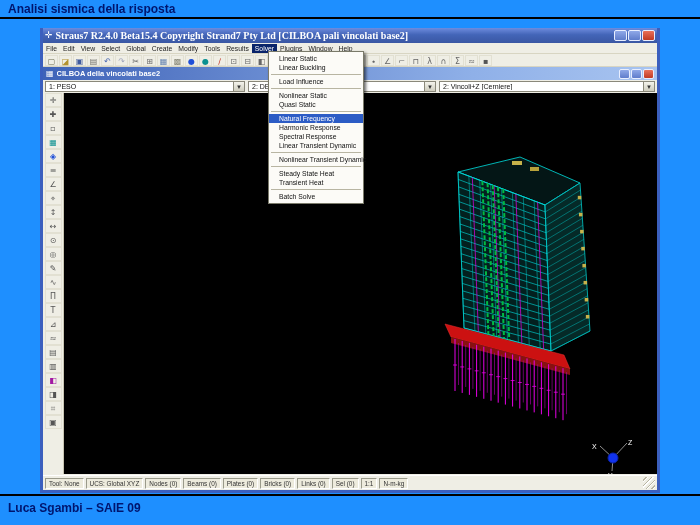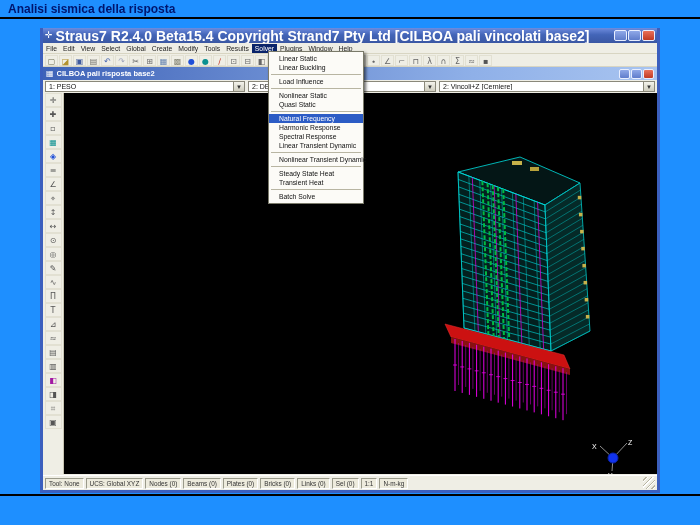--- a/index.html
+++ b/index.html
@@ -10,21 +10,21 @@
   .footer-rule{position:absolute;left:0;top:494px;width:700px;height:2px;background:#000;}
   .footer-left{position:absolute;left:8px;top:501px;font-size:12px;font-weight:bold;color:#00156E;}
   .footer-right{position:absolute;right:10px;top:501px;font-size:12px;font-weight:bold;color:#00156E;}
 
   .app-window{position:absolute;left:40px;top:28px;width:620px;height:465px;box-sizing:border-box;
               border:3px solid #3B5FBE;border-top:none;background:#EFEEE5;}
   .titlebar{position:absolute;left:0;top:0;right:0;height:15px;
             background:linear-gradient(180deg,#6E8CDE 0%,#4365B8 45%,#3A57A3 100%);
             display:flex;align-items:center;padding:0 2px;box-sizing:border-box;}
   .titlebar .app-icon{color:#fff;font-size:9px;line-height:9px;margin-right:3px;font-family:"DejaVu Sans",sans-serif;}
-  .titlebar .title-text{flex:1;color:#fff;font-size:14px;font-weight:bold;white-space:nowrap;overflow:hidden;}
+  .titlebar .title-text{flex:1;color:#fff;font-size:10px;font-weight:bold;white-space:nowrap;overflow:hidden;font-family:Liberation Serif, serif;}
   .winbtns{display:flex;gap:1px;}
   .winbtn{width:13px;height:11px;font-size:7px;line-height:11px;text-align:center;color:#fff;
           background:linear-gradient(180deg,#8FA8E8,#5F7CCB);border:1px solid #E8EEFF;border-radius:2px;
           box-sizing:border-box;font-family:"DejaVu Sans",sans-serif;}
   .winbtn.close{background:linear-gradient(180deg,#E8705A,#C03A24);}
 
   .menubar{position:absolute;left:0;top:15px;right:0;height:11px;background:#EFEEE5;
            display:flex;align-items:center;border-bottom:1px solid #D8D5C2;box-sizing:border-box;}
   .menu-item{font-size:6.8px;color:#222;padding:1px 3px;white-space:nowrap;}
   .menu-item.active{background:#0A246A;color:#fff;}
@@ -142,21 +142,21 @@
         <span class="tb-icon" style="color: rgb(102, 102, 102);">⊓</span>
         <span class="tb-icon" style="color: rgb(102, 102, 102);">λ</span>
         <span class="tb-icon" style="color: rgb(102, 102, 102);">∩</span>
         <span class="tb-icon" style="color: rgb(102, 102, 102);">Σ</span>
         <span class="tb-icon" style="color: rgb(102, 102, 102);">≈</span>
         <span class="tb-icon" style="color: rgb(85, 85, 85);">▪</span>
       </div>
 
     <div class="child-titlebar">
       <span class="child-icon">▦</span>
-      <span class="child-title-text">CILBOA pali risposta base2</span>
+      <span class="child-title-text">CILBOA della vincolati base2</span>
       <span class="winbtns">
 
       <span class="winbtn"></span>
           <span class="winbtn"></span>
           <span class="winbtn close"></span>
         </span>
     </div>
 
     <div class="combo-row">
 
@@ -393,13 +393,14 @@
         <div class="menu-sep"></div>
         <div class="dd-item">Steady State Heat</div>
         <div class="dd-item">Transient Heat</div>
         <div class="menu-sep"></div>
         <div class="dd-item">Batch Solve</div>
       </div>
 
   </div>
 
   <div class="footer-rule"></div>
+  <div class="footer-left">Luca Sgambi – SAIE 09</div>
 </div>
 
 </body></html>

